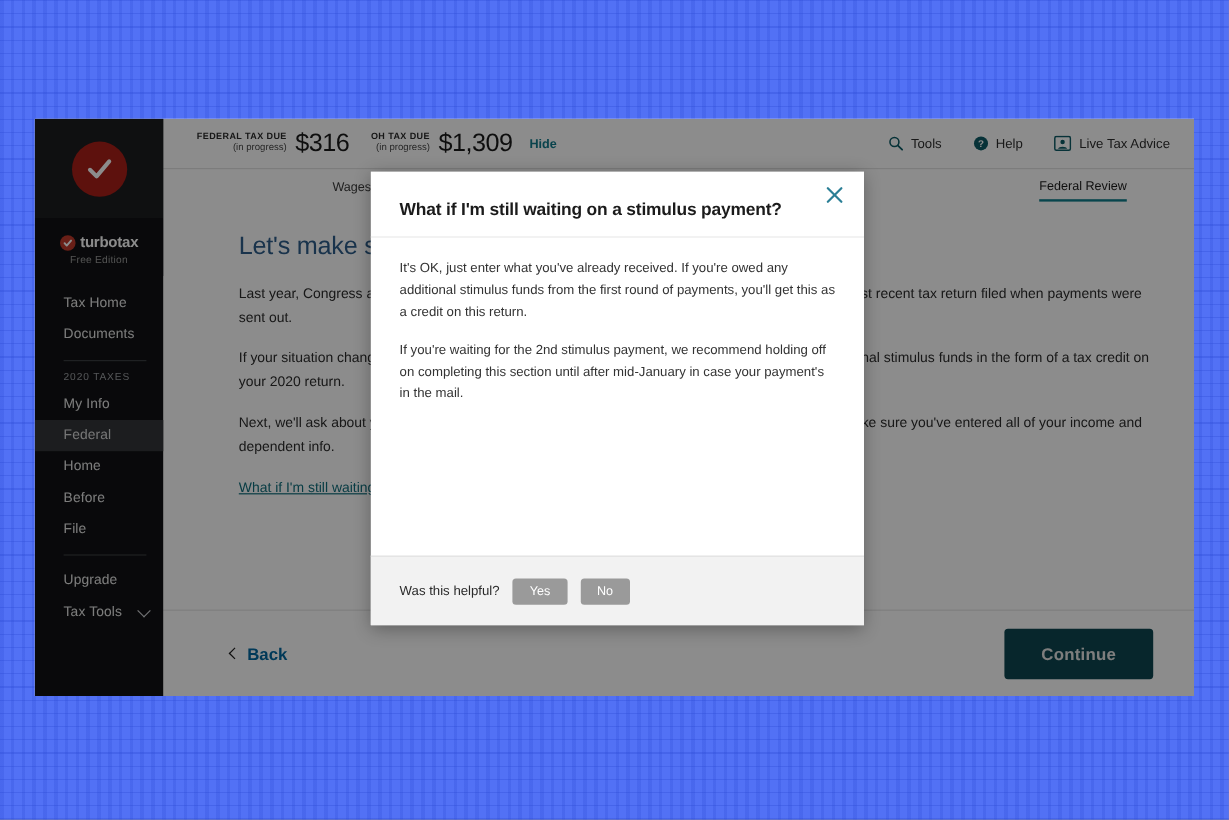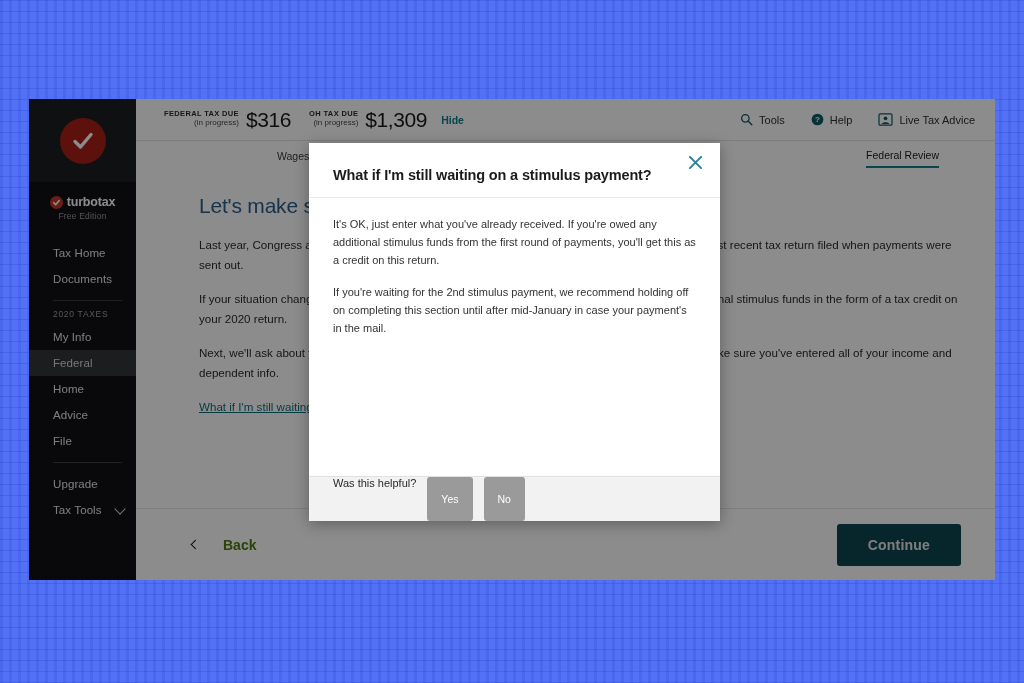--- a/index.html
+++ b/index.html
@@ -174,22 +174,22 @@
 
   
   .bottombar {
     position: absolute; left: 107px; right: 0; bottom: 0;
     height: 72px;
     border-top: 1px solid #e6e6e6;
     display: flex; align-items: center;
     padding: 0 34px 0 56px;
   }
   .back-btn {
-    display: flex; align-items: center; gap: 24px;
-    font-size: 14px; color: #4d7c0f; font-weight: bold; cursor: pointer; justify-content: flex-end;
+    display: flex; align-items: center; gap: 7px;
+    font-size: 14px; color: #0369a1; font-weight: bold; cursor: pointer; justify-content: flex-end;
   }
   .chev-left {
     width: 7px; height: 7px;
     border-left: 1.8px solid #1c1c1c;
     border-bottom: 1.8px solid #1c1c1c;
     transform: rotate(45deg);
   }
   .continue-btn {
     margin-left: auto;
     background: #0d4650; color: #e5e5e5;
@@ -228,22 +228,22 @@
     padding: 18px 24px 10px 24px;
     overflow: hidden;
   }
   .modal-para {
     font-size: 11px; color: #333; line-height: 1.62;
     margin-bottom: 15px;
   }
   .modal-footer {
     background: #f2f2f2;
     border-top: 1px solid #e0e0e0;
-    height: 45px;
-    display: flex; 
+    height: 58px;
+    display: flex; align-items: center;
     padding-left: 24px; gap: 11px;
   }
   .footer-q { font-size: 11px; color: #2a2a2a; }
   .vote-btn {
     background: #9a9a9a; color: #fff;
     border: none; border-radius: 3px;
     font-size: 10.5px;
     padding: 5px 14px; cursor: pointer;
     font-family: "Liberation Sans", sans-serif;
   }
@@ -289,21 +289,21 @@
       <div class="nav-item">
         <span>My Info</span>
       </div>
       <div class="nav-item active">
         <span>Federal</span>
       </div>
       <div class="nav-item">
         <span>Home</span>
       </div>
       <div class="nav-item">
-        <span>Advice</span>
+        <span>Before</span>
       </div>
       <div class="nav-item">
         <span>File</span>
       </div>
 
       <div class="nav-sep"></div>
 
       <div class="nav-item">
         <span>Upgrade</span>
       </div>

